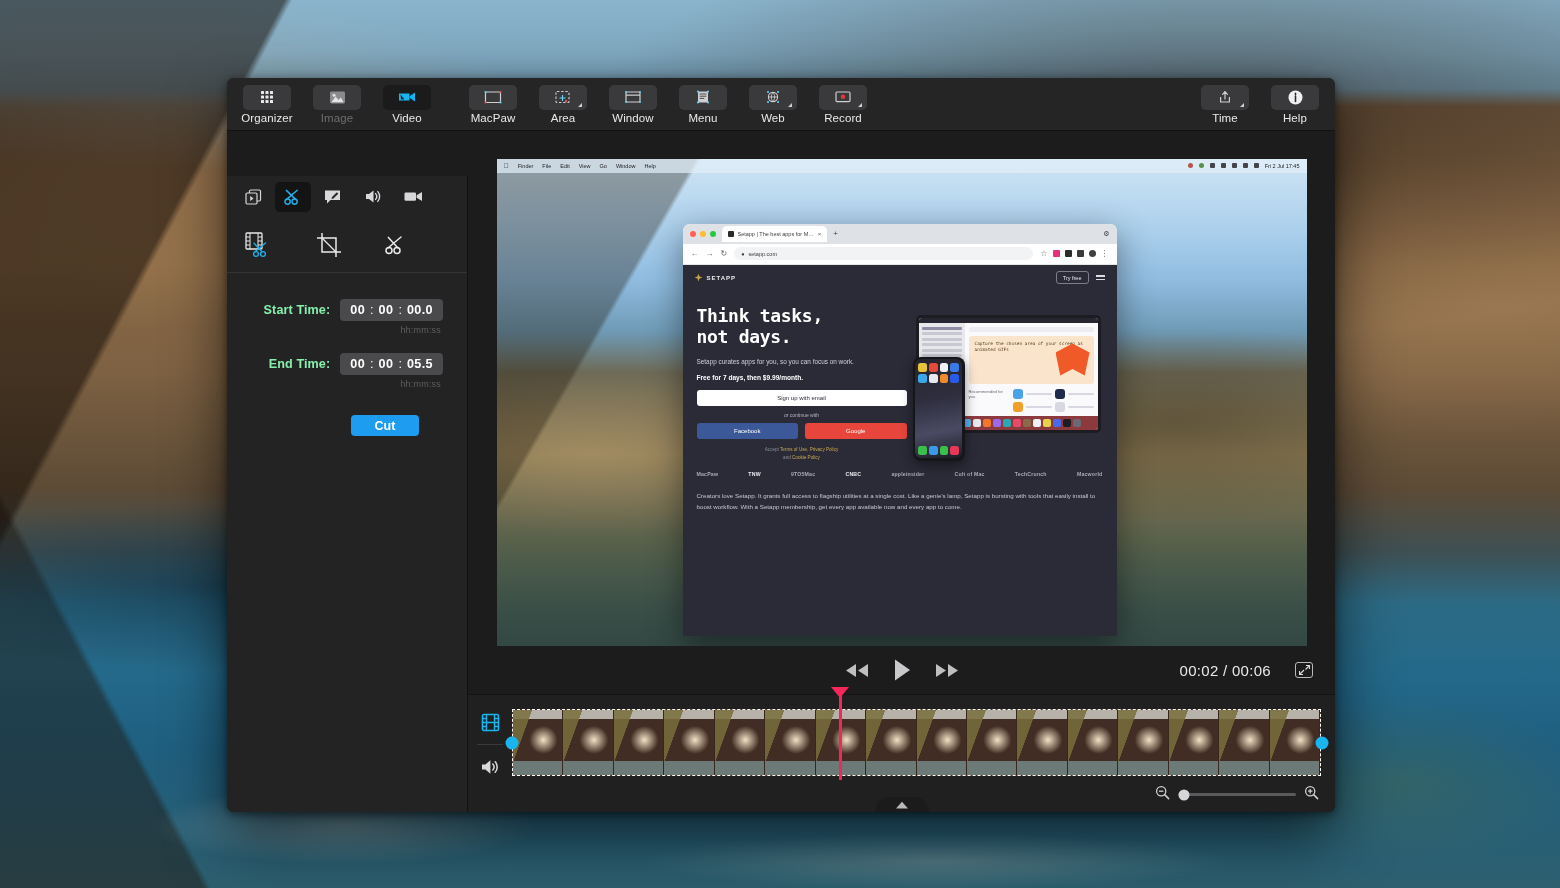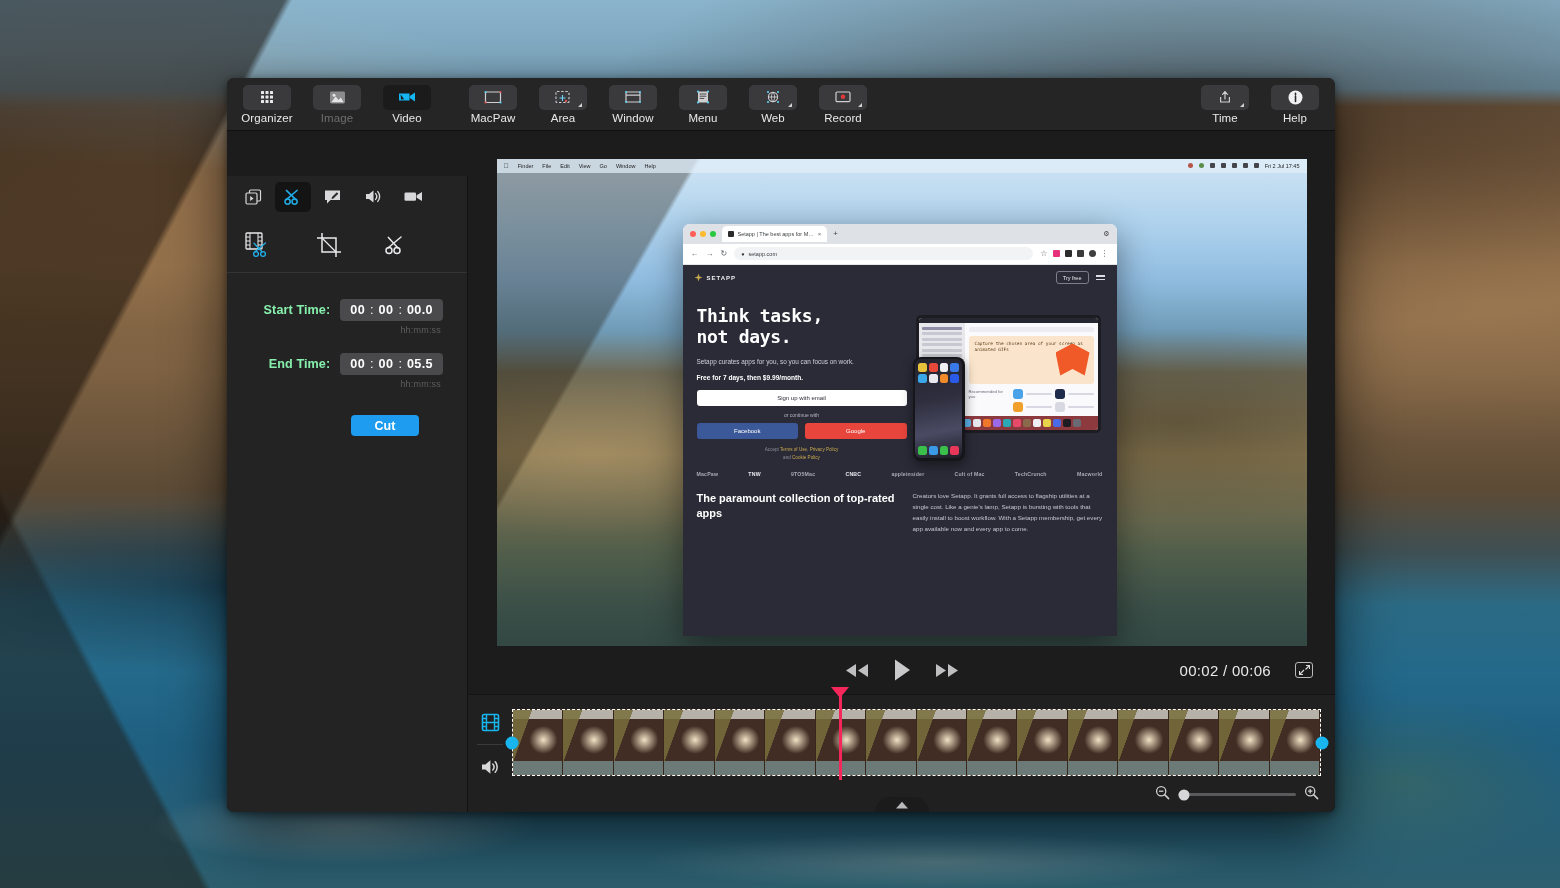--- a/index.html
+++ b/index.html
@@ -903,21 +903,20 @@
                 <span class="b">TNW</span>
                 <span>9TO5Mac</span>
                 <span class="b">CNBC</span>
                 <span>appleinsider</span>
                 <span>Cult of Mac</span>
                 <span>TechCrunch</span>
                 <span>Macworld</span>
               </div>
 
               <div class="sa-bottom">
-                <div class="sa-bh">The paramount collection of top-rated apps</div>
                 <div class="sa-bp">Creators love Setapp. It grants full access to flagship utilities at a single cost. Like a genie's lamp, Setapp is bursting with tools that easily install to boost workflow. With a Setapp membership, get every app available now and every app to come.</div>
               </div>
             </div>
           </div>
         </div>
       </div>
 
       <div id="player-bar">
         <div id="transport">
           <span class="tr-btn">

